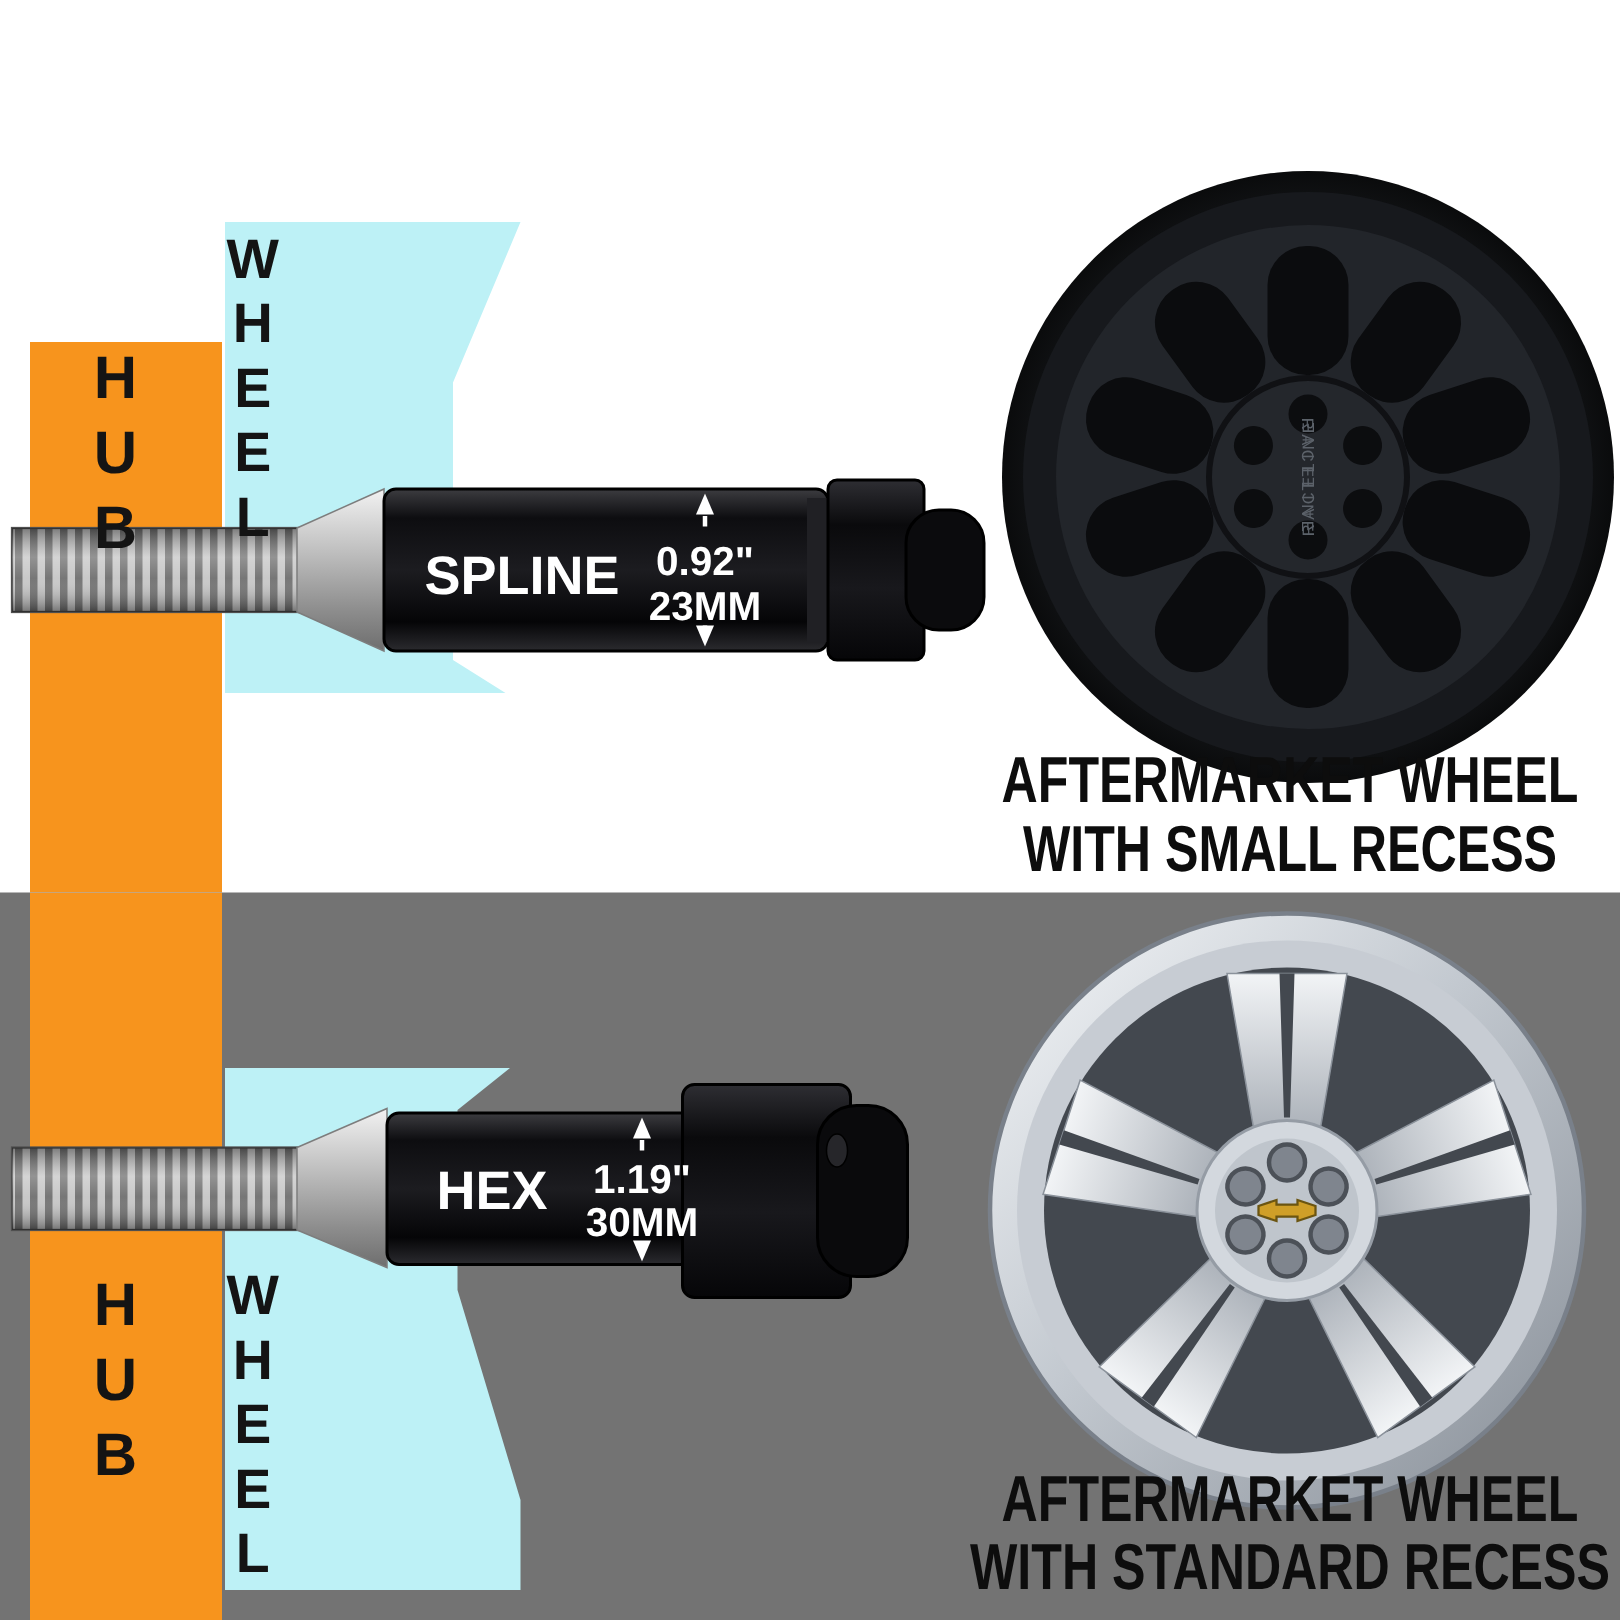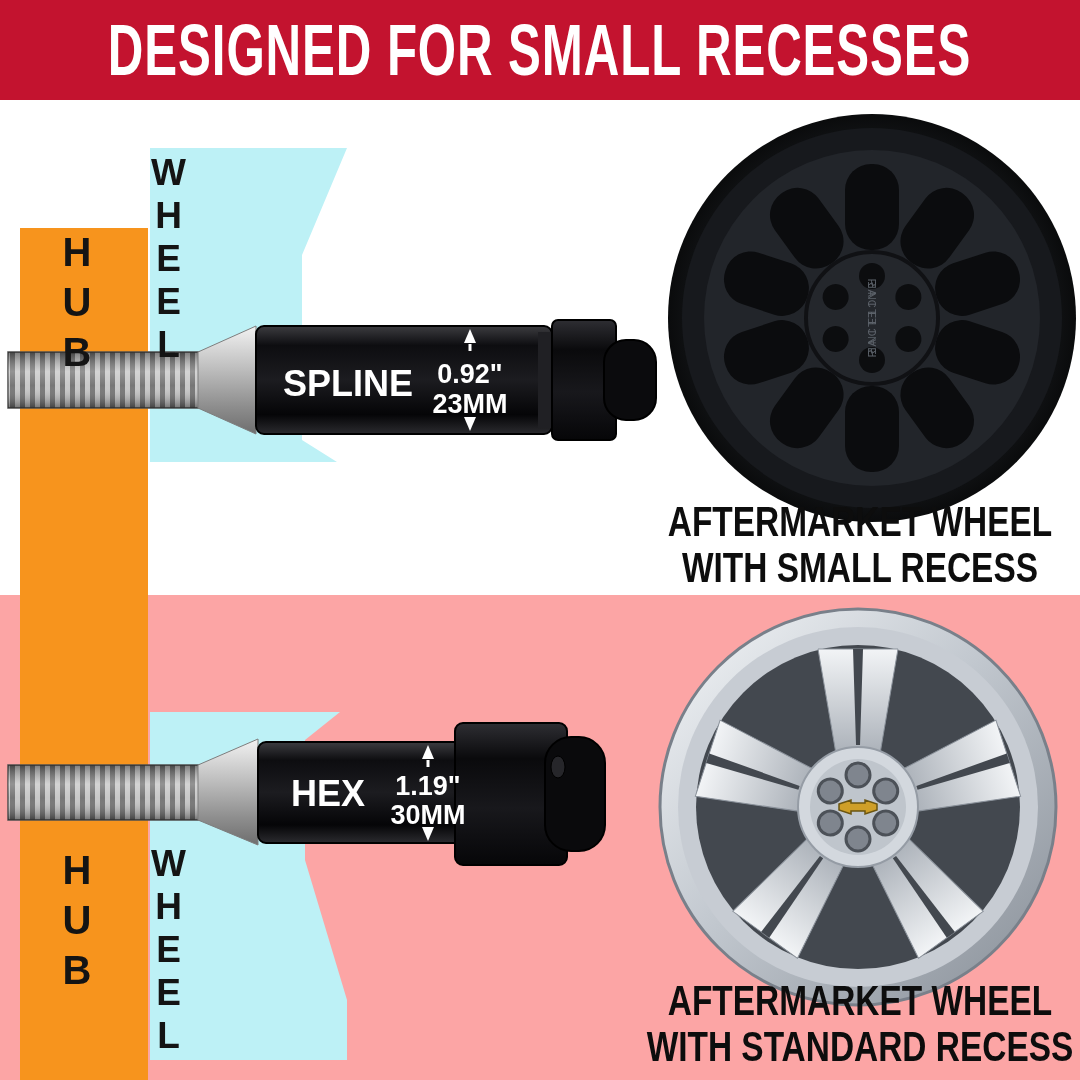--- a/index.html
+++ b/index.html
@@ -4,21 +4,21 @@
 <style>
   html,body{margin:0;padding:0;background:#fff;}
   .page{position:relative;width:1080px;height:1080px;overflow:hidden;background:#fff;
         font-family:"Liberation Sans",sans-serif;}
   .banner{position:absolute;left:0;top:0;width:1080px;height:100px;background:#c3132f;
           display:flex;align-items:center;justify-content:center;}
   .banner-title{color:#ffffff;font-weight:bold;font-size:56px;letter-spacing:1px;
                 transform:scale(0.88,1.28);white-space:nowrap;}
   .half{position:absolute;left:0;width:1080px;}
   .half.top{top:100px;height:495px;background:#ffffff;}
-  .half.bottom{top:595px;height:485px;background:#fca5a5;}
+  .half.bottom{top:595px;height:485px;background:#737373;}
   svg.diagram{position:absolute;left:0;top:0;display:block;}
   .vlabel{position:absolute;writing-mode:vertical-lr;text-orientation:upright;
           font-weight:bold;color:#141414;line-height:1;}
   .vlabel.hub{font-size:40px;letter-spacing:6px;}
   .vlabel.wheel{font-size:37px;letter-spacing:2px;}
   .caption{position:absolute;text-align:center;font-weight:bold;color:#0d0d0d;
            font-size:38px;line-height:1.06;transform:scale(0.88,1.14);white-space:nowrap;}
   text{font-family:"Liberation Sans",sans-serif;}
   .nut-text{fill:#ffffff;font-weight:bold;font-size:36px;}
   .measure-text{fill:#ffffff;font-weight:bold;font-size:27px;}
@@ -71,23 +71,20 @@
         <stop offset="0.45" stop-color="#c3c9d0"></stop>
         <stop offset="1" stop-color="#868d96"></stop>
       </linearGradient>
       <linearGradient id="spokeGrad" x1="0" y1="0" x2="0" y2="1">
         <stop offset="0" stop-color="#f2f4f6"></stop>
         <stop offset="1" stop-color="#9ba2ab"></stop>
       </linearGradient>
     </defs>
   </svg>
 
-  <header class="banner">
-    <div class="banner-title">DESIGNED FOR SMALL RECESSES</div>
-  </header>
 
   <section class="half top">
     <svg class="diagram" width="1080" height="495" viewBox="0 0 1080 495">
 
       <rect x="20" y="128" width="128" height="367" fill="#f7941d"></rect>
 
       <polygon points="150,48 347,48 302,155 302,242 230,242 230,318 302,318 302,340 337,362 150,362" fill="#bdf1f6"></polygon>
 
       <g>
         <rect x="8" y="252" width="224" height="56" fill="url(#threads)" stroke="#4f4f4f" stroke-width="1.5"></rect>

